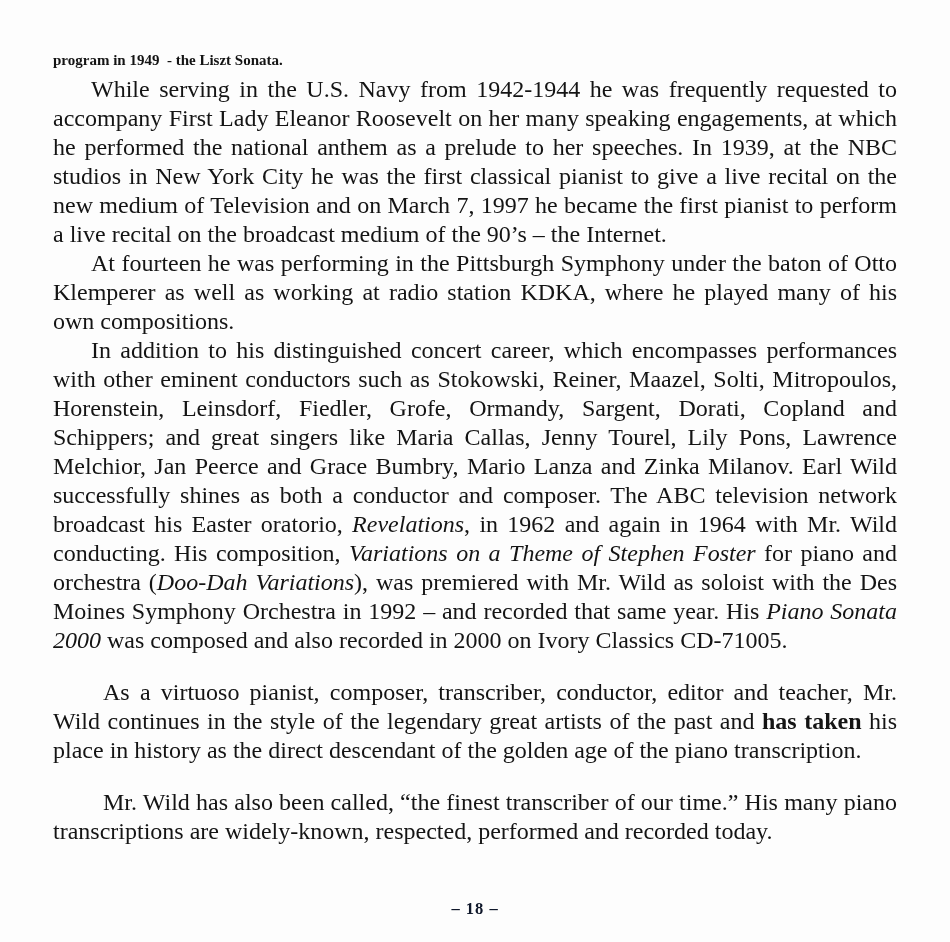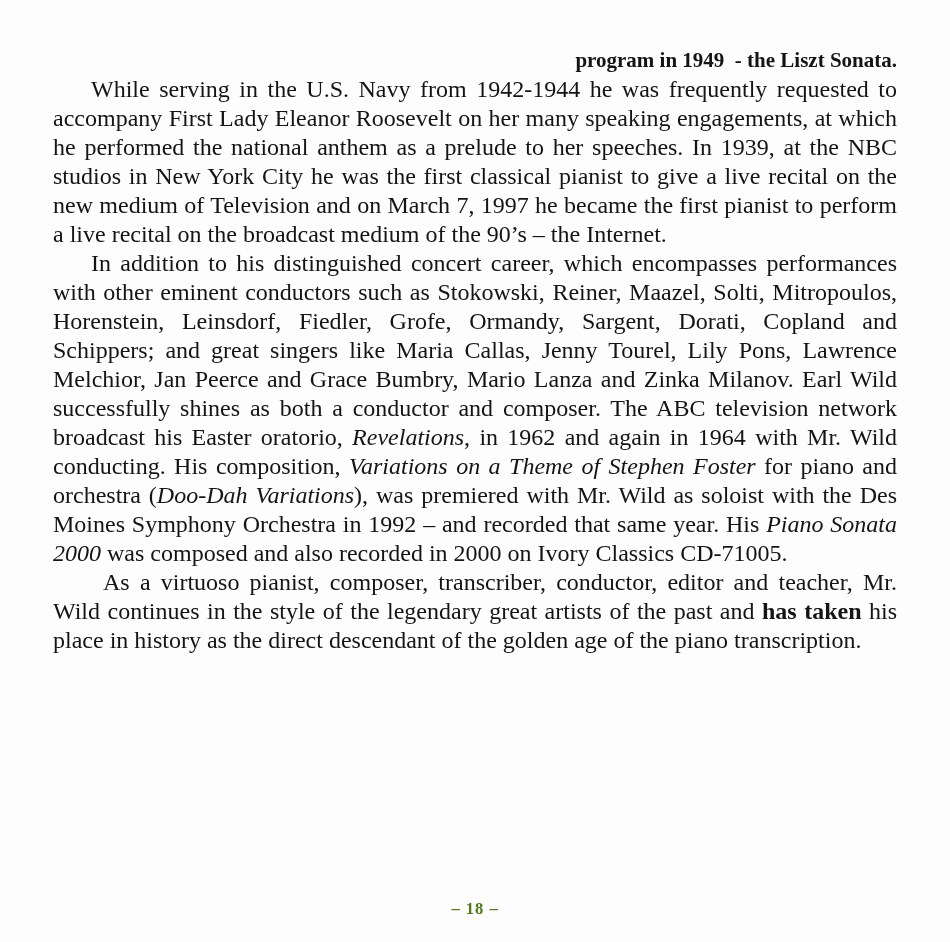--- a/index.html
+++ b/index.html
@@ -29,44 +29,46 @@
   }
   .para {
     margin: 0;
     font-size: 24px;
     line-height: 29px;
     text-align: justify;
     color: #141414;
   }
   .para.heading {
     font-weight: bold;
-    text-align: right;
+    text-align: left;
     white-space: pre-wrap;
-    font-size: 21px;
+    font-size: 15px;
   }
   .para.indent { text-indent: 38px; }
-  .para.indent-lg { text-indent: 50px; }
+  .para.indent-lg { text-indent: 50px; margin-top: 23px; }
   .it { font-style: italic; margin-top: 19px; }
   .b  { font-weight: bold; }
   .page-number {
     position: absolute;
     left: 0;
     top: 899px;
     width: 950px;
     text-align: center;
     font-weight: bold;
     font-size: 16.5px;
     letter-spacing: 1px;
-    color: #4d7c0f;
+    color: #0f172a;
   }
 </style>
 </head>
 <body>
 
 <div class="page">
   <div class="text-block">
       <p class="para heading"><span class="b">program in 1949  - the Liszt Sonata.</span></p>
       <p class="para indent"><span>While serving in the U.S. Navy from 1942-1944 he was frequently requested to accompany First Lady Eleanor Roosevelt on her many speaking engagements, at which he performed the national anthem as a prelude to her speeches.  In 1939, at the NBC studios in New York City he was the first classical pianist to give a live recital on the new medium of Television and on March 7, 1997 he became the first pianist to perform a live recital on the broadcast medium of the 90’s – the Internet.</span></p>
+      <p class="para indent"><span>At fourteen he was performing in the Pittsburgh Symphony under the baton of Otto Klemperer as well as working at radio station KDKA, where he played many of his own compositions.</span></p>
       <p class="para indent"><span>In addition to his distinguished concert career, which encompasses performances with other eminent conductors such as Stokowski, Reiner, Maazel, Solti, Mitropoulos, Horenstein, Leinsdorf, Fiedler, Grofe, Ormandy, Sargent, Dorati, Copland and Schippers; and great singers like Maria Callas, Jenny Tourel, Lily Pons, Lawrence Melchior, Jan Peerce and Grace Bumbry, Mario Lanza and Zinka Milanov. Earl Wild successfully shines as both a conductor and composer.  The ABC television network broadcast his Easter oratorio, </span><span class="it">Revelations</span><span>, in 1962 and again in 1964 with Mr. Wild conducting.  His composition, </span><span class="it">Variations on a Theme of Stephen Foster</span><span> for piano and orchestra (</span><span class="it">Doo-Dah Variations</span><span>), was premiered with Mr. Wild as soloist with the Des Moines Symphony Orchestra in 1992 – and recorded that same year. His </span><span class="it">Piano Sonata 2000</span><span> was composed and also recorded in 2000 on Ivory Classics CD-71005.</span></p>
       <p class="para indent-lg"><span>As a virtuoso pianist, composer, transcriber, conductor, editor and teacher, Mr. Wild continues in the style of the legendary great artists of the past and </span><span class="b">has taken</span><span> his place in history as the direct descendant of the golden age of the piano transcription.</span></p>
+      <p class="para indent-lg"><span>Mr. Wild has also been called, “the finest transcriber of our time.” His many piano transcriptions are widely-known, respected, performed and recorded today.</span></p>
     </div>
   <div class="page-number">– 18 –</div>
 </div>
 
 </body></html>

